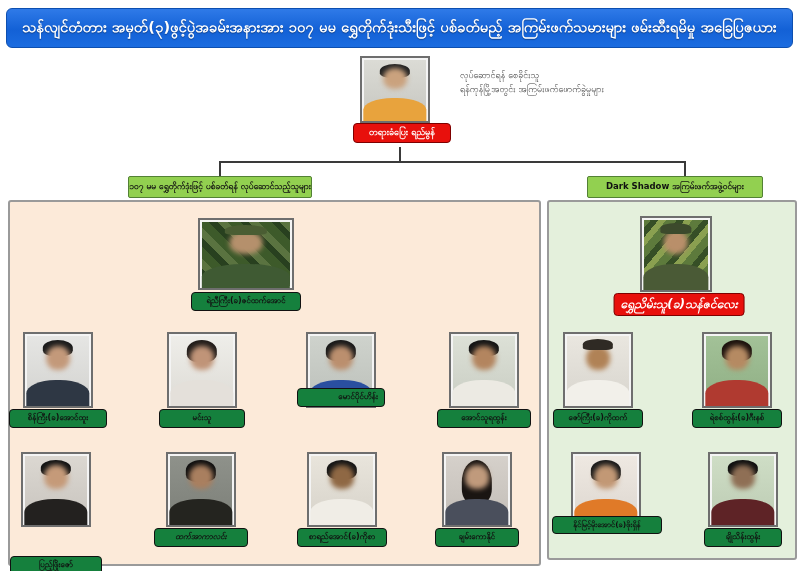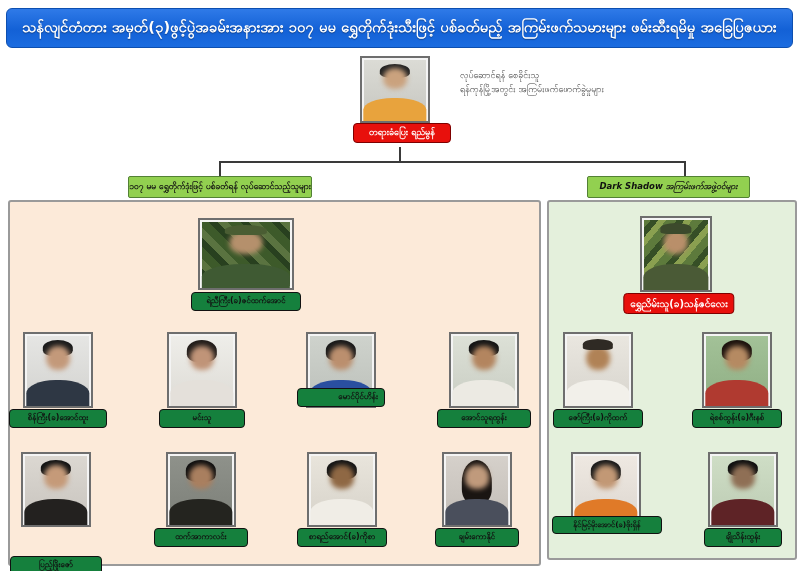--- a/index.html
+++ b/index.html
@@ -97,21 +97,21 @@
   <div>လုပ်ဆောင်ရန် စေခိုင်းသူ</div>
   <div>ရန်ကုန်မြို့အတွင်း အကြမ်းဖက်ဖောက်ခွဲမှုများ</div>
 </div>
 
 <div class="abs line" style="left:399px; top:147px; width:2px; height:16px;"></div>
 <div class="abs line" style="left:219px; top:161px; width:467px; height:2px;"></div>
 <div class="abs line" style="left:219px; top:161px; width:2px; height:17px;"></div>
 <div class="abs line" style="left:684px; top:161px; width:2px; height:17px;"></div>
 
 <div class="abs group-header" style="left:128px; width:184px;">၁၀၇ မမ ရွှေတိုက်ဒုံးဖြင့် ပစ်ခတ်ရန် လုပ်ဆောင်သည့်သူများ</div>
-<div class="abs group-header" style="left:587px; width:163px;font-style:italic;">Dark Shadow အကြမ်းဖက်အဖွဲ့ဝင်များ</div>
+<div class="abs group-header" style="left:587px; width:176px;">Dark Shadow အကြမ်းဖက်အဖွဲ့ဝင်များ</div>
 
 <div class="abs panel left-panel"></div>
 <div class="abs panel right-panel"></div>
 
 <div class="abs photo" style="left: 198px; top: 218px; width: 96px; height: 72px; --bgimg: repeating-linear-gradient(45deg,#3d5a2a 0 9px,#28401f 9px 15px,#5a7340 15px 22px); --shirt: #3f5a33; --skin: #b5906c; --hat: #4a5d33;">
   <div class="hair"></div>
   <div class="head"></div>
   <div class="hat"></div>
   <div class="torso"></div>
 </div>
@@ -156,21 +156,21 @@
     <div class="torso"></div>
 </div>
 <div class="abs tag yellow" style="left:56px; top:528px; min-width:78px;margin-top:28px;">ပြည့်ဖြိုးဇော်</div>
 
 <div class="abs photo" style="left: 166px; top: 452px; width: 70px; height: 75px; --bg: #8f928b; --bg2: #7c7f78; --shirt: #24241f; --skin: #a97f5f; --hair: #0f0f0f; --hairh: 30%;">
   <div class="hair"></div>
     <div class="head"></div>
     <div class="hat"></div>
     <div class="torso"></div>
 </div>
-<div class="abs tag yellow" style="left:201px; top:528px; min-width:80px;">ထက်အာကာလင်း</div>
+<div class="abs tag yellow" style="left:201px; top:528px; min-width:80px;font-style:italic;">ထက်အာကာလင်း</div>
 
 <div class="abs photo" style="left: 307px; top: 452px; width: 70px; height: 75px; --bg: #e9e5dc; --bg2: #d6d2c9; --shirt: #f0ede6; --skin: #8f6844; --hair: #151515; --hairh: 26%;">
   <div class="hair"></div>
     <div class="head"></div>
     <div class="hat"></div>
     <div class="torso"></div>
 </div>
 <div class="abs tag yellow" style="left:342px; top:528px; min-width:76px;">စာရည်အောင်(ခ)ကိုစာ</div>
 
 <div class="abs photo" style="left: 442px; top: 452px; width: 70px; height: 75px; --bg: #d6d1cb; --bg2: #c2bdb7; --shirt: #4a4f5c; --skin: #c09a7c; --hair: #1a1512; --hairh: 62%;">
@@ -180,21 +180,21 @@
     <div class="torso"></div>
 </div>
 <div class="abs tag yellow" style="left:477px; top:528px; min-width:70px;">ချမ်းကောနိုင်</div>
 
 <div class="abs photo" style="left: 640px; top: 216px; width: 72px; height: 76px; --bgimg: repeating-linear-gradient(130deg,#5d7a3c 0 8px,#364f26 8px 14px,#8aa050 14px 20px); --shirt: #4a5a36; --skin: #b98f6a; --hat: #3c4a2c;">
   <div class="hair"></div>
   <div class="head"></div>
   <div class="hat"></div>
   <div class="torso"></div>
 </div>
-<div class="abs tag red" style="left:679px; top:293px; min-width:94px; font-size:10px;">ရွှေညိမ်းသူ(ခ)သန်ဇင်လေး</div>
+<div class="abs tag red" style="left:679px; top:293px; min-width:94px; font-size:12px;font-style:italic;">ရွှေညိမ်းသူ(ခ)သန်ဇင်လေး</div>
 
 <div class="abs photo" style="left: 563px; top: 332px; width: 70px; height: 76px; --bg: #eae7e0; --bg2: #d7d4cd; --shirt: #f2f0ea; --skin: #b08256; --hat: #2f2a24;">
   <div class="hair"></div>
     <div class="head"></div>
     <div class="hat"></div>
     <div class="torso"></div>
 </div>
 <div class="abs tag yellow" style="left:598px; top:409px; min-width:76px;">ဇော်ကြီး(ခ)ကိုထက်</div>
 
 <div class="abs photo" style="left: 702px; top: 332px; width: 70px; height: 76px; --bg: #a3c298; --bg2: #8fae84; --shirt: #b03a30; --skin: #b58a62; --hair: #1d130e; --hairh: 28%;">

